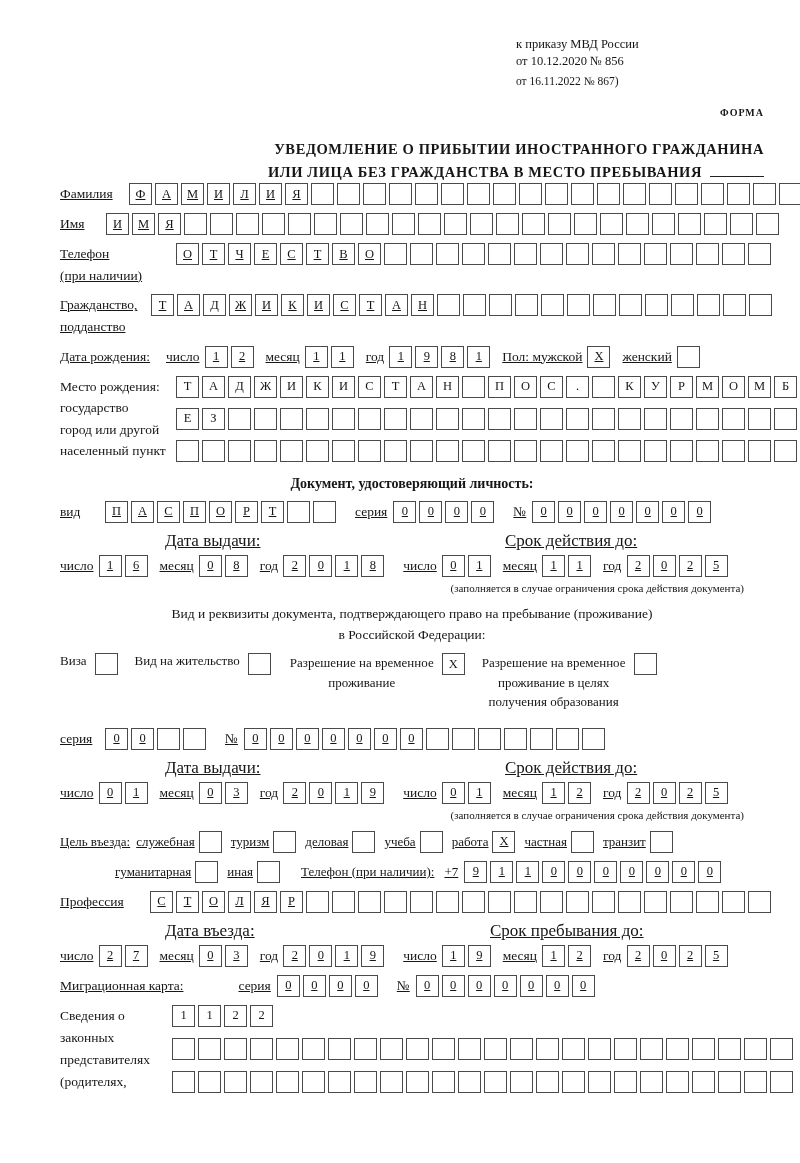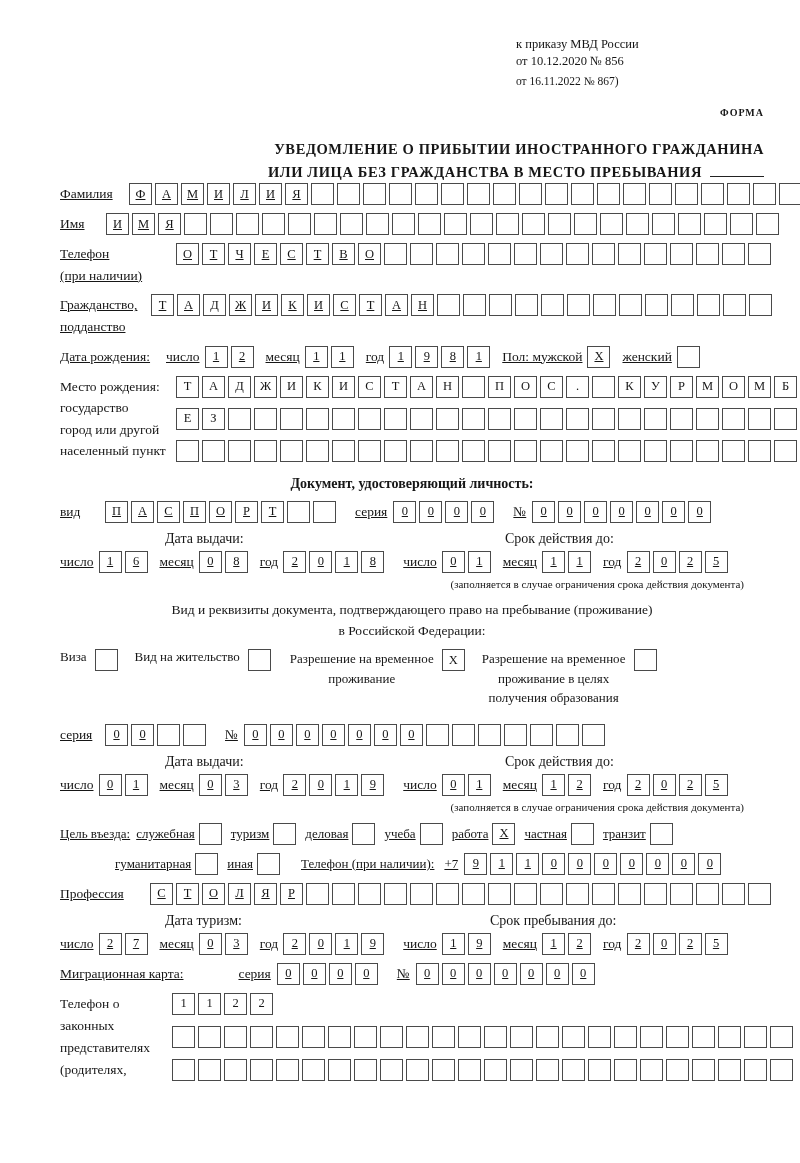--- a/index.html
+++ b/index.html
@@ -33,21 +33,21 @@
   .dl.g{margin-left:9px;}
   .grp{display:inline-flex;align-items:center;}
   .grp2{margin-left:16px;}
   .mlab{margin:0 6px 0 16px;}
 
   .bp{display:flex;align-items:flex-start;font-size:13.5px;margin-bottom:4px;}
   .bp-rows .cells{display:flex;margin-bottom:10px;}
 
   .doc-head{text-align:center;font-weight:bold;font-size:14px;margin:2px 0 9px;}
 
-  .dates-head{display:flex;font-size:14px;margin:2px 0 4px;}
+  .dates-head{display:flex;font-size:17px;margin:2px 0 4px;text-decoration:underline;}
   .dates-head .h1{margin-left:105px;flex:0 0 340px;}
   .dates-head.entry .h1{flex:0 0 325px;}
   .note-r{font-size:11px;text-align:right;padding-right:20px;margin:-3px 0 10px;}
 
   .para{font-size:13.5px;line-height:1.55;margin:0 0 8px;text-align:center;}
 
   .permits{display:flex;align-items:flex-start;font-size:13px;margin:2px 0 16px;}
   .p-item{display:flex;align-items:flex-start;}
   .p-item .pbox{margin-left:8px;}
   .p-lines{text-align:center;line-height:1.5;}
@@ -630,21 +630,21 @@
         <span class="cell"></span>
         <span class="cell"></span>
         <span class="cell"></span>
         <span class="cell"></span>
         <span class="cell"></span>
         <span class="cell"></span>
       </span>
   </div>
 
   <div class="dates-head entry">
-    <span class="h1">Дата туризм:</span>
+    <span class="h1">Дата въезда:</span>
     <span class="h2">Срок пребывания до:</span>
   </div>
 
   <div class="row">
     <span class="grp">
       <span class="dl">число</span>
       <span class="cells">
           <span class="cell">2</span>
           <span class="cell">7</span>
         </span>
@@ -698,21 +698,21 @@
         <span class="cell">0</span>
         <span class="cell">0</span>
         <span class="cell">0</span>
         <span class="cell">0</span>
         <span class="cell">0</span>
       </span>
   </div>
 
   <div class="reps">
     <div class="reps-labels">
-      <div>Телефон о</div>
+      <div>Сведения о</div>
       <div>законных</div>
       <div>представителях</div>
       <div>(родителях,</div>
 
     </div>
     <div class="reps-rows">
       <div class="cells">
           <span class="cell">1</span>
           <span class="cell">1</span>
           <span class="cell">2</span>

